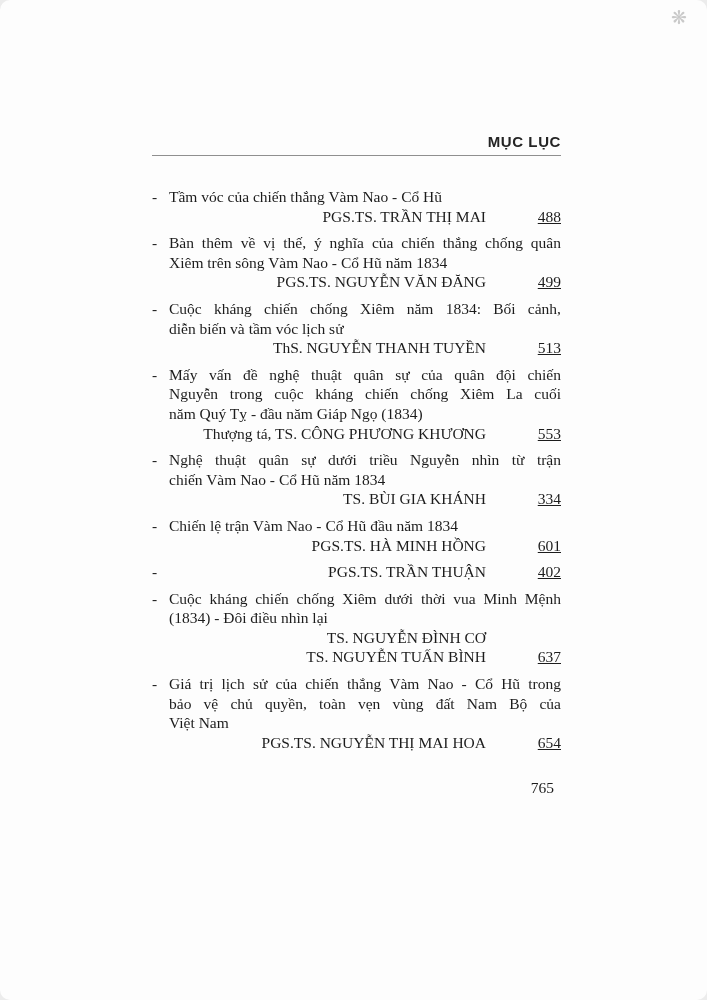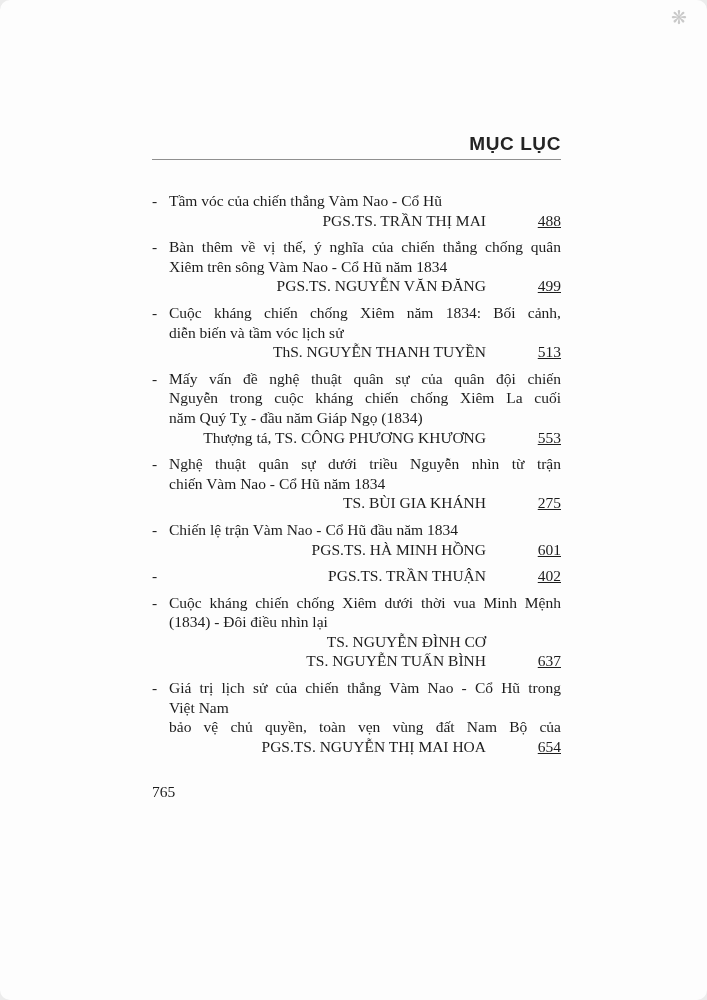--- a/index.html
+++ b/index.html
@@ -33,21 +33,21 @@
   }
   .content{
     position:absolute;
     left:152px;top:0;
     width:409px;
   }
   .header{
     padding-top:134px;
     text-align:right;
     font-family:"Liberation Sans","DejaVu Sans",sans-serif;
-    font-size:19px;
+    font-size:15px;
     font-weight:600;
     letter-spacing:.6px;
     color:#242424;
     line-height:1;
   }
   .rule{
     margin-top:6px;
     border:none;
     border-top:1.6px solid var(--rule);
     height:0;
@@ -81,21 +81,21 @@
     flex:1;
     text-align:right;
   }
   .pageno{
     width:75px;
     text-align:right;
     text-decoration:underline;
   }
   .footer{
     margin-top:27px;
-    text-align:left;
+    text-align:right;
     font-size:15.5px;
     padding-right:7px;
   }
 </style>
 </head>
 <body>
 
 <div class="page">
   <span class="ornament">❋</span>
 
@@ -163,21 +163,21 @@
   <div class="entry">
     <span class="marker">-</span>
     <div>
             <div class="title-line just">Nghệ thuật quân sự dưới triều Nguyễn nhìn từ trận</div>
             <div class="title-line">chiến Vàm Nao - Cổ Hũ năm 1834</div>
           </div>
     <div class="byline">
       <div class="authors">
               <div>TS. BÙI GIA KHÁNH</div>
             </div>
-      <div class="pageno">275</div>
+      <div class="pageno">334</div>
     </div>
   </div>
 
   <div class="entry">
     <span class="marker">-</span>
     <div>
             <div class="title-line">Chiến lệ trận Vàm Nao - Cổ Hũ đầu năm 1834</div>
           </div>
     <div class="byline">
       <div class="authors">
@@ -209,22 +209,22 @@
               <div>TS. NGUYỄN TUẤN BÌNH</div>
             </div>
       <div class="pageno">637</div>
     </div>
   </div>
 
   <div class="entry">
     <span class="marker">-</span>
     <div>
             <div class="title-line just">Giá trị lịch sử của chiến thắng Vàm Nao - Cổ Hũ trong</div>
+            <div class="title-line just">bảo vệ chủ quyền, toàn vẹn vùng đất Nam Bộ của</div>
             <div class="title-line">Việt Nam</div>
-            <div class="title-line just">bảo vệ chủ quyền, toàn vẹn vùng đất Nam Bộ của</div>
           </div>
     <div class="byline">
       <div class="authors">
               <div>PGS.TS. NGUYỄN THỊ MAI HOA</div>
             </div>
       <div class="pageno">654</div>
     </div>
   </div>
 </div>
 

